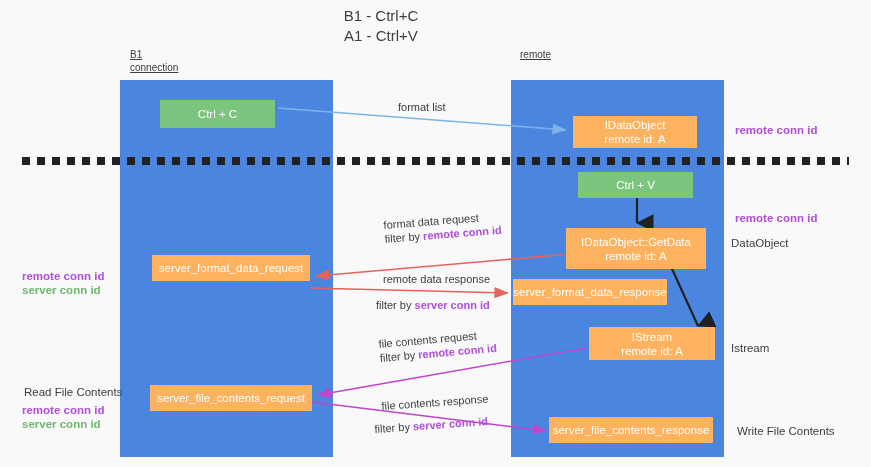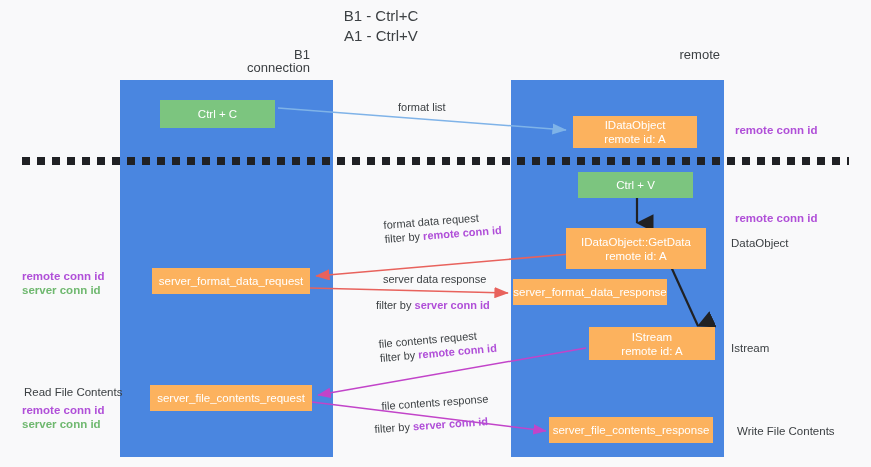--- a/index.html
+++ b/index.html
@@ -16,21 +16,21 @@
   .abs{position:absolute;}
 
   
   .title{
     left:0;top:6px;width:762px;
     text-align:center;font-size:15px;line-height:20px;color:#3c4043;
   }
 
   
   .colhead{
-    font-size:13px;line-height:13px;text-align:right;color:#3c4043;
+    font-size:10px;line-height:13px;text-align:left;color:#3c4043;text-decoration:underline;
   }
 
   
   .lane{background:#4a86e0;}
 
   
   .box{
     box-sizing:border-box;
     display:flex;align-items:center;justify-content:center;
     flex-direction:column;
@@ -135,21 +135,21 @@
 
   <div class="abs box green" style="left:578px;top:172px;width:115px;height:26px;">
     <span>Ctrl + V</span>
   </div>
 
   <div class="abs box orange" style="left:566px;top:228px;width:140px;height:41px;">
     <span>IDataObject::GetData</span>
     <span>remote id: A</span>
   </div>
 
-  <div class="abs box orange" style="left:152px;top:268px;width:158px;height:26px;">
+  <div class="abs box orange" style="left:152px;top:255px;width:158px;height:26px;">
     <span>server_format_data_request</span>
   </div>
 
   <div class="abs box orange" style="left:513px;top:279px;width:154px;height:26px;">
     <span>server_format_data_response</span>
   </div>
 
   <div class="abs box orange" style="left:589px;top:327px;width:126px;height:33px;">
     <span>IStream</span>
     <span>remote id: A</span>
@@ -168,21 +168,21 @@
   </div>
 
   <div class="abs" style="left:383px;top:218px;transform:rotate(-4.5deg);transform-origin:0 0;">
     <div class="alabel">format data request</div>
     <div class="alabel">
       <span>filter by </span><span class="purple">remote conn id</span>
     </div>
   </div>
 
   <div class="abs alabel" style="left:383px;top:272px;">
-    <span>server data response</span>
+    <span>remote data response</span>
   </div>
   <div class="abs alabel" style="left:376px;top:298px;">
     <span>filter by </span><span class="purple">server conn id</span>
   </div>
 
   <div class="abs" style="left:378px;top:337px;transform:rotate(-5deg);transform-origin:0 0;">
     <div class="alabel">file contents request</div>
     <div class="alabel">
       <span>filter by </span><span class="purple">remote conn id</span>
     </div>

